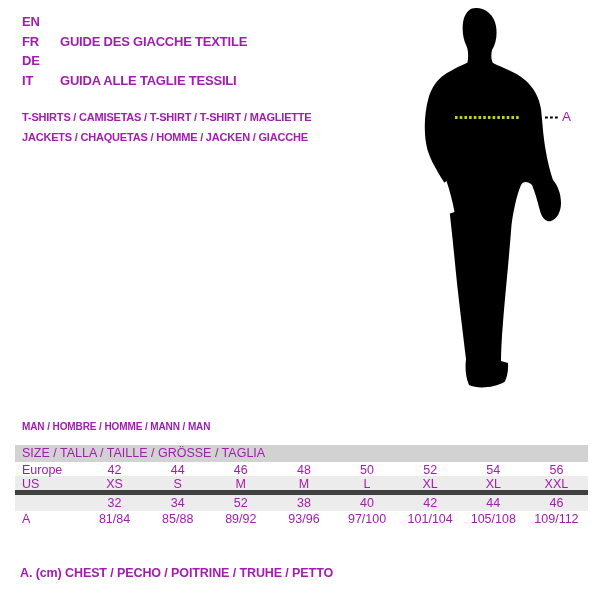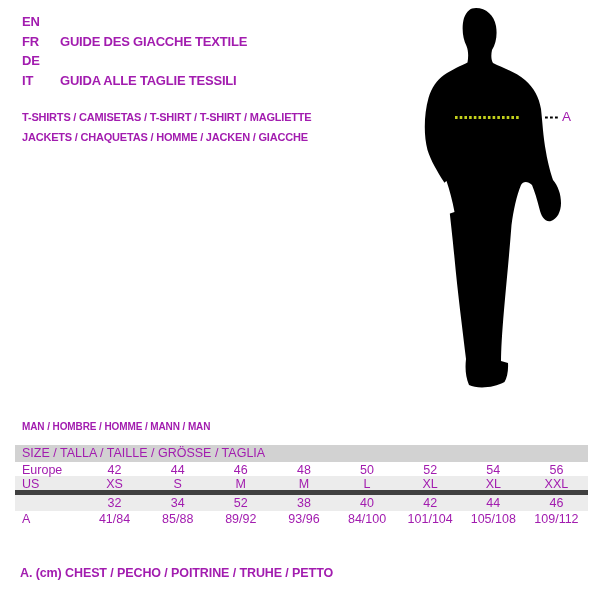--- a/index.html
+++ b/index.html
@@ -142,25 +142,25 @@
       <span class="tcell">52</span>
       <span class="tcell">38</span>
       <span class="tcell">40</span>
       <span class="tcell">42</span>
       <span class="tcell">44</span>
       <span class="tcell">46</span>
     </div>
 
     <div class="trow">
       <span class="tlabel">A</span>
-      <span class="tcell">41/84</span>
+      <span class="tcell">81/84</span>
       <span class="tcell">85/88</span>
       <span class="tcell">89/92</span>
       <span class="tcell">93/96</span>
-      <span class="tcell">84/100</span>
+      <span class="tcell">97/100</span>
       <span class="tcell">101/104</span>
       <span class="tcell">105/108</span>
       <span class="tcell">109/112</span>
     </div>
   </div>
 
   <div class="footnote">A. (cm) CHEST / PECHO / POITRINE / TRUHE / PETTO</div>
 
 </div>
 

